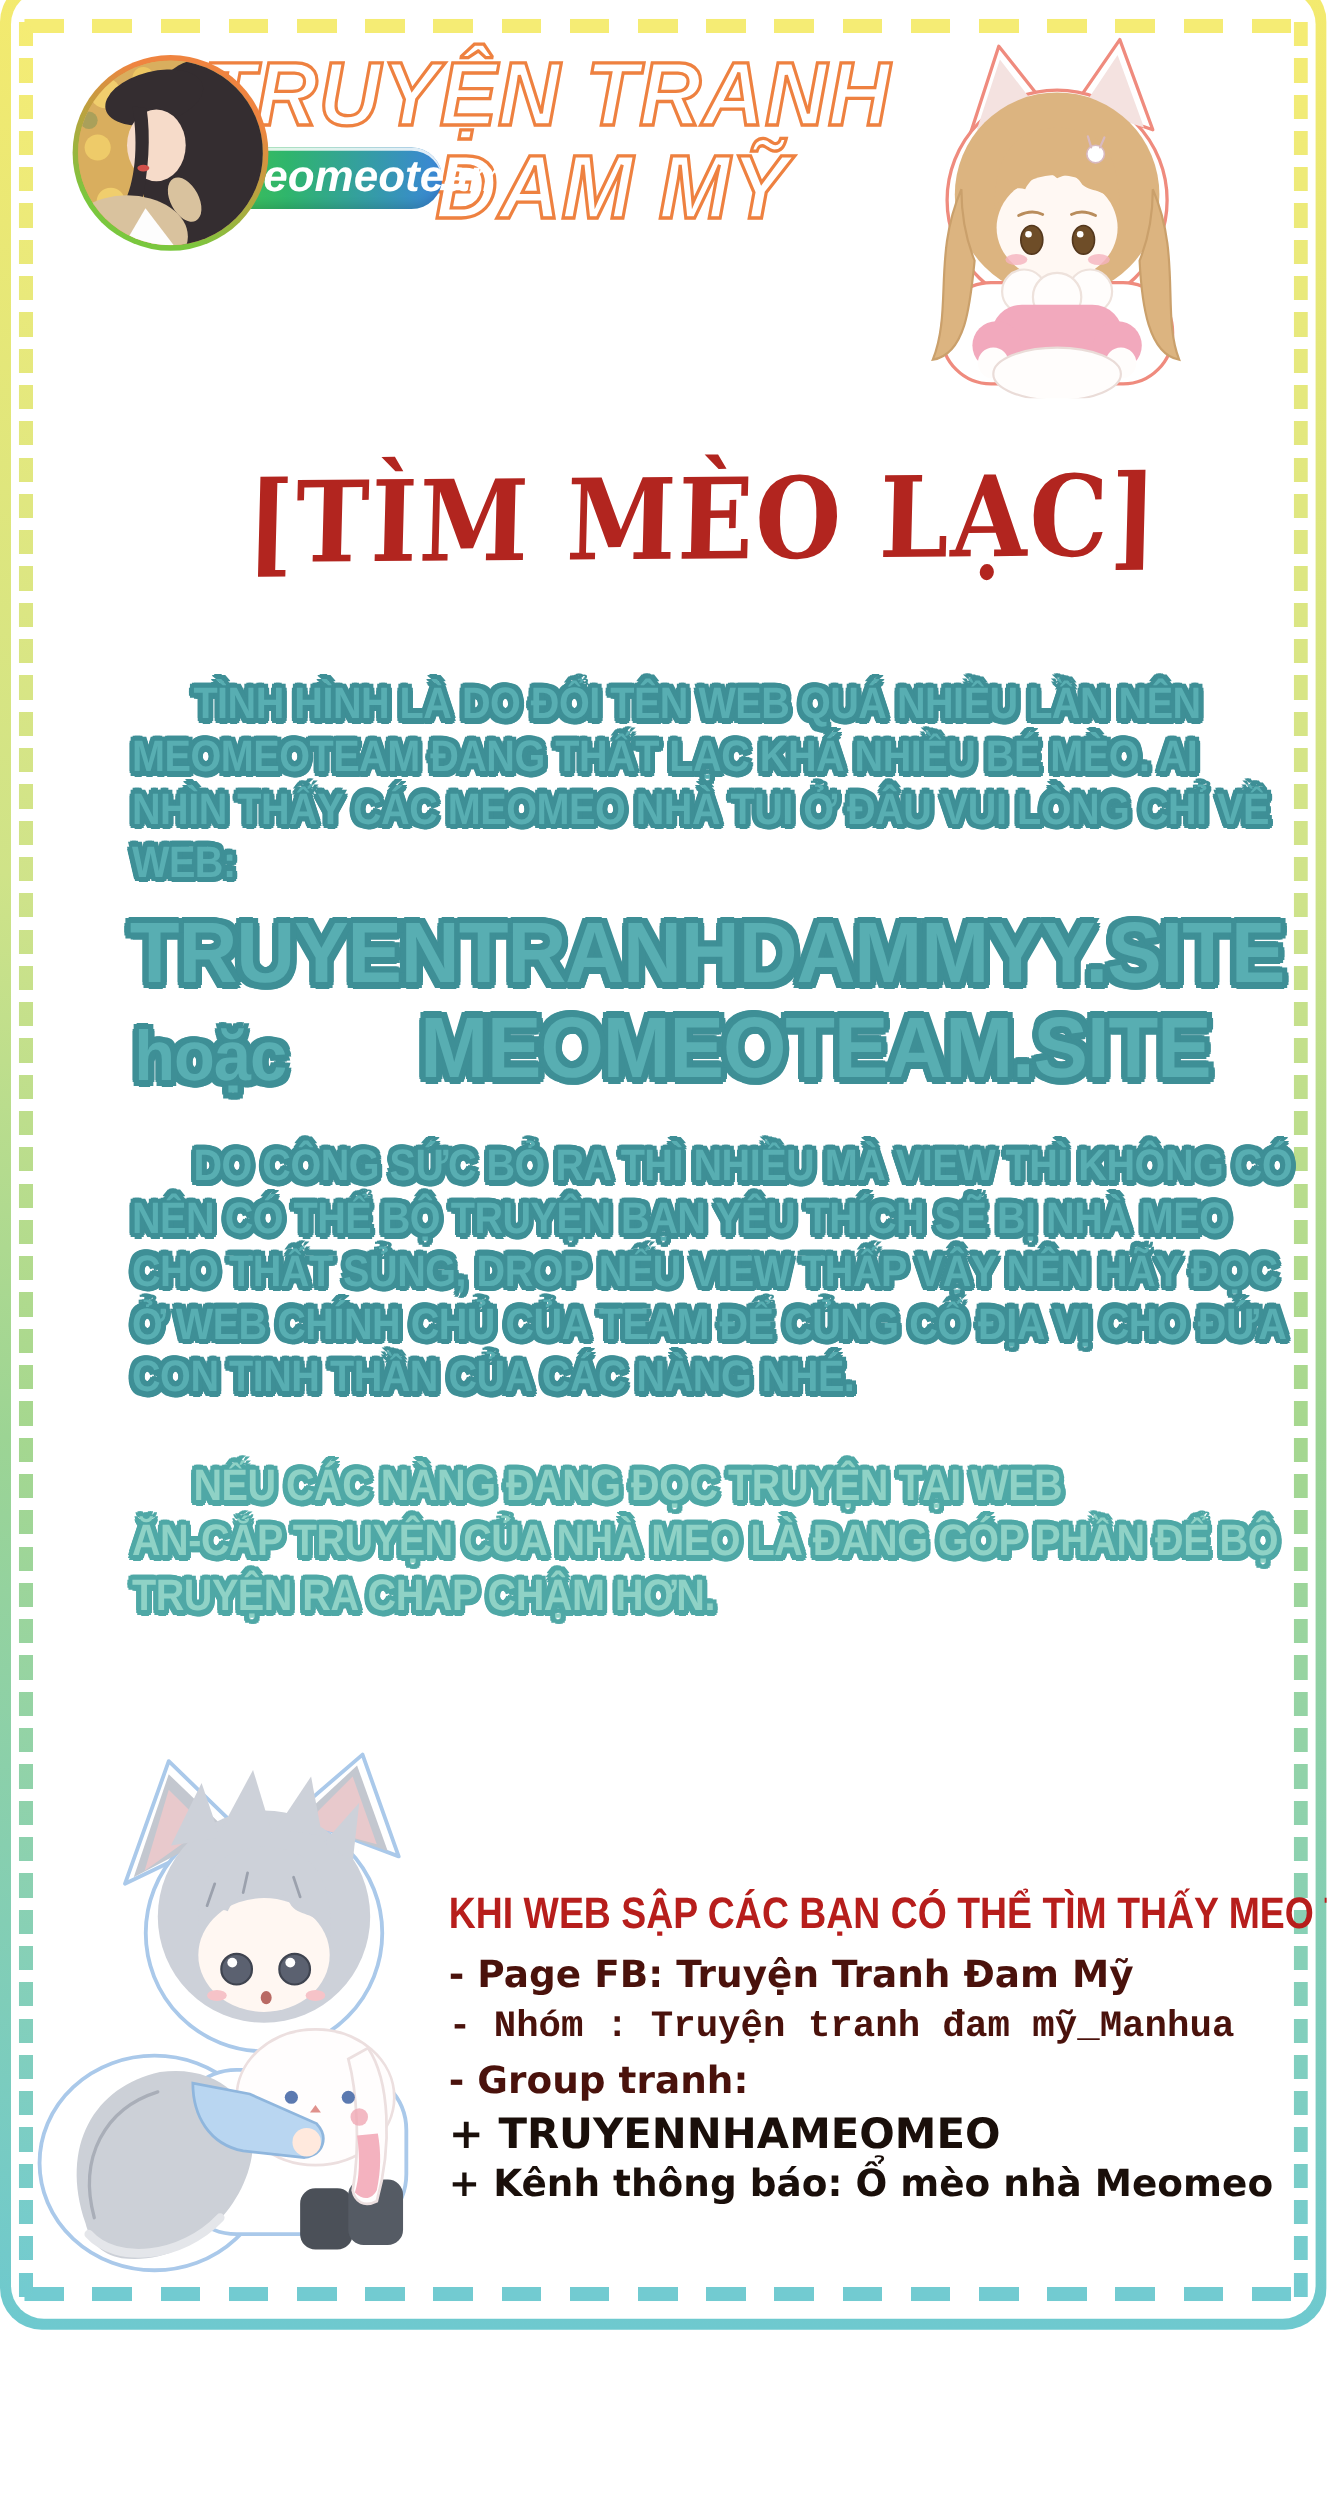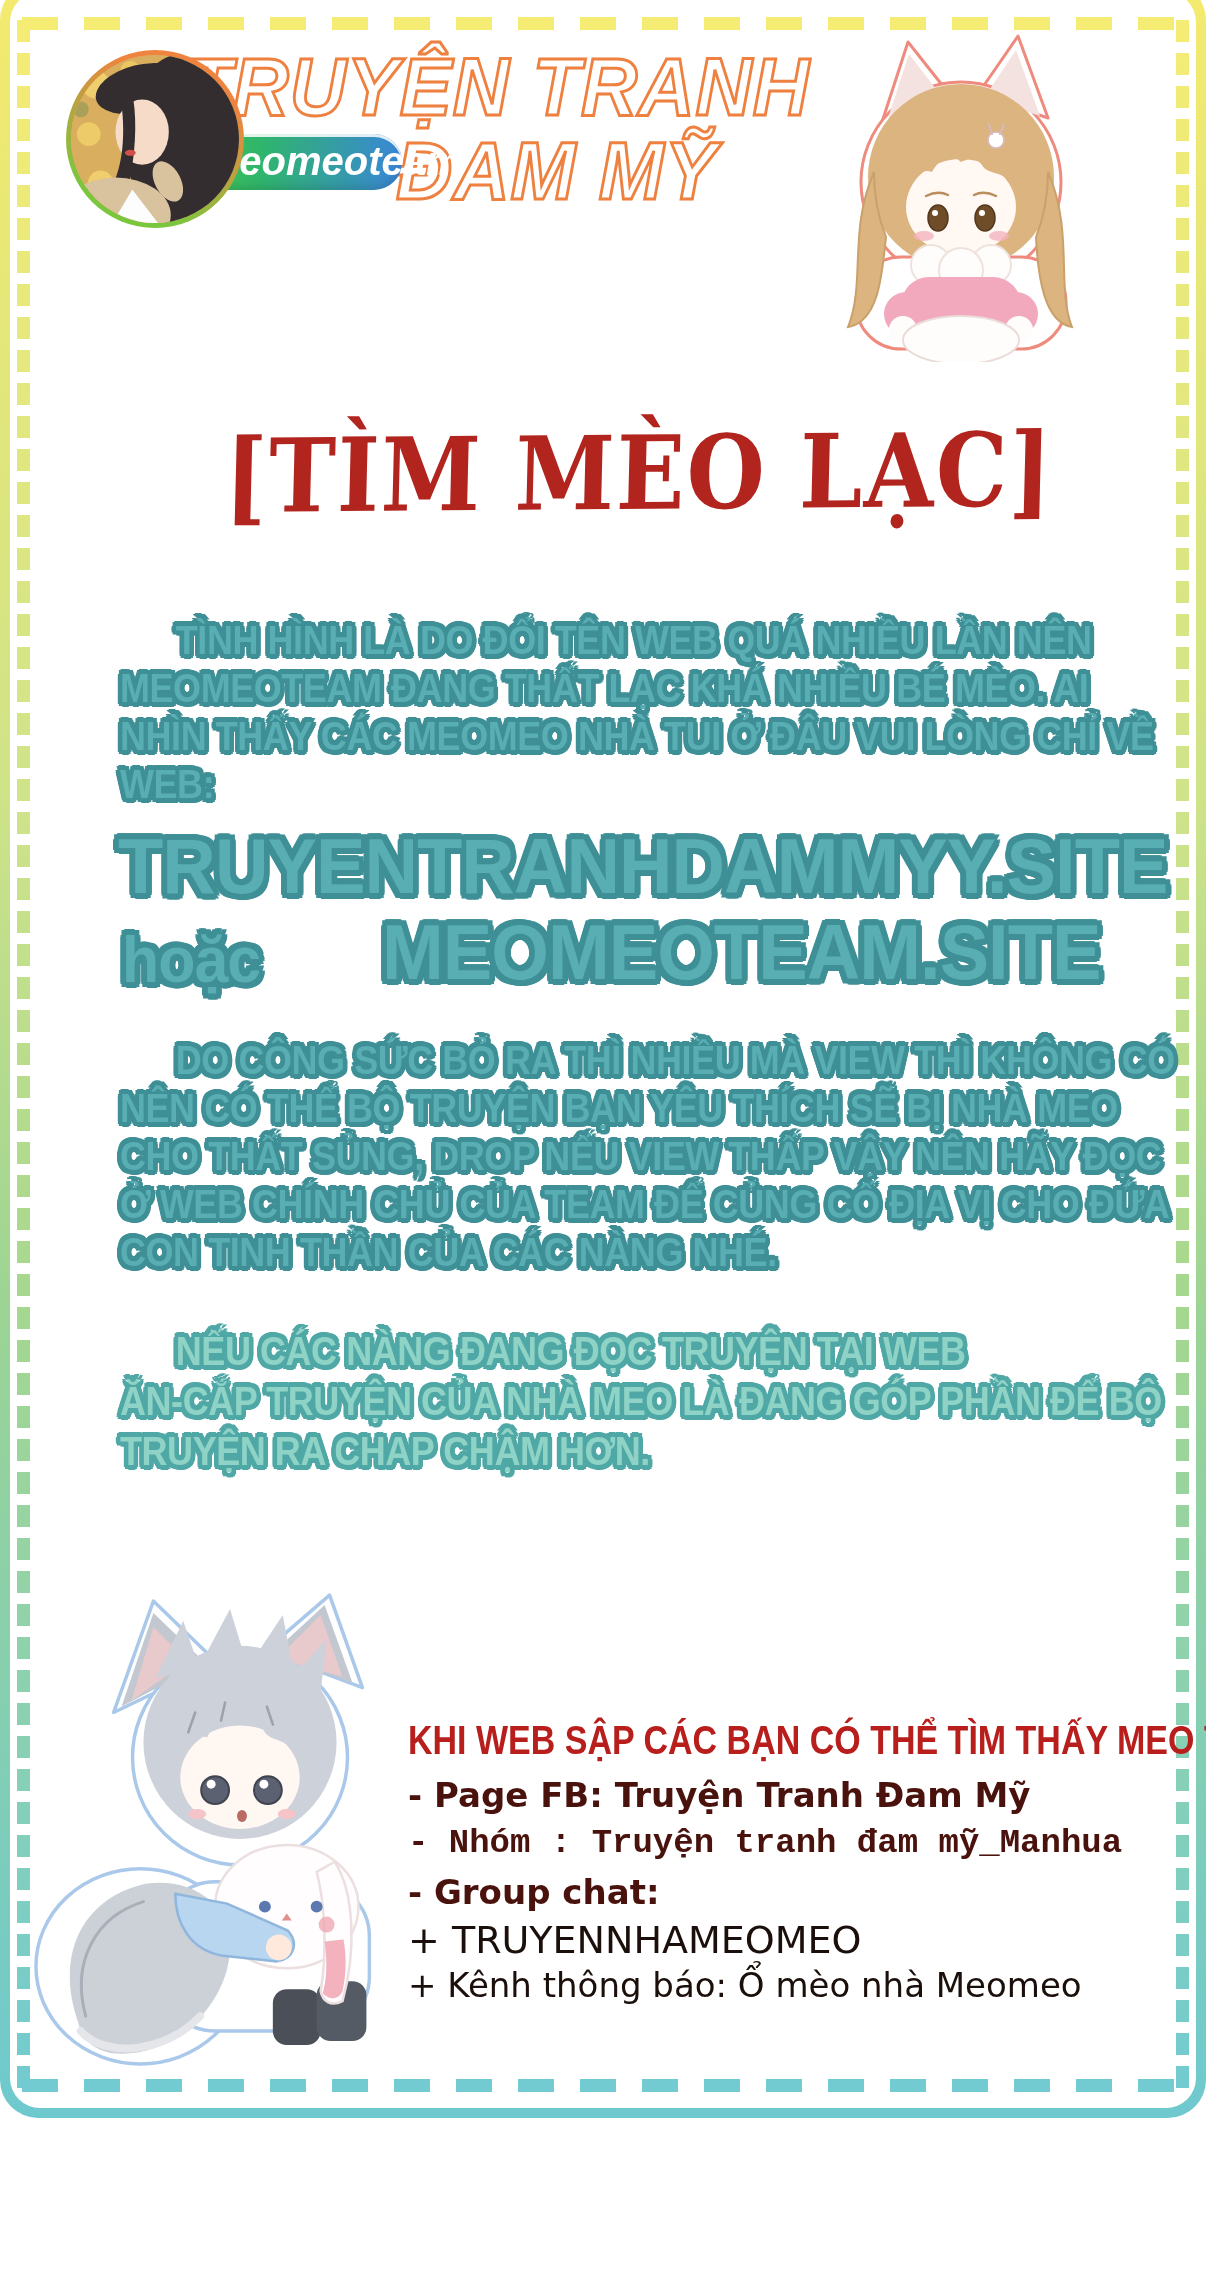--- a/index.html
+++ b/index.html
@@ -121,21 +121,21 @@
   .contact-heading{
     position:absolute;left:408px;top:1718px;font-size:40px;font-weight:800;
     color:#b71e1c;white-space:nowrap;transform:scaleX(.85);transform-origin:left top;
     letter-spacing:0;
   }
   .contact-item{
     position:absolute;left:408px;font-size:34px;font-weight:700;white-space:nowrap;
     font-family:"DejaVu Sans","Liberation Sans",sans-serif;
   }
   .c-maroon{color:#4a120c;}
-  .c-black{color:#1a0f0a;font-weight:400;}
+  .c-black{color:#1a0f0a;font-weight:700;}
   .ci0{top:1775px;}
   .ci1{top:1824px;font-family:Liberation Mono, monospace;}
   .ci2{top:1872px;}
   .ci3{top:1918px;font-size:38px;}
   .ci4{top:1965px;}
 </style>
 </head>
 <body>
 
 <div class="page">
@@ -291,18 +291,18 @@
         <circle cx="302" cy="363" r="8" fill="#f0a7b4" opacity=".8"></circle>
         <path d="M262,352 l5,7 l-10,0 Z" fill="#e0918c"></path>
         <path d="M150,332 C150,362 165,388 196,394 L252,400 C270,397 274,381 263,369 L202,342 Z" fill="#b9d6f1" stroke="#8fb6dd" stroke-width="2.5"></path>
         <circle cx="254" cy="386" r="13" fill="#ffe9dd"></circle>
       </svg>
     </div>
 
     <div class="contact-heading">KHI WEB SẬP CÁC BẠN CÓ THỂ TÌM THẤY MEO TẠI:</div>
     <div class="contact-item c-maroon ci0">- Page FB: Truyện Tranh Đam Mỹ</div>
     <div class="contact-item c-maroon ci1">- Nhóm : Truyện tranh đam mỹ_Manhua</div>
-    <div class="contact-item c-maroon ci2">- Group chat:</div>
+    <div class="contact-item c-maroon ci2">- Group tranh:</div>
     <div class="contact-item c-black ci3">+ TRUYENNHAMEOMEO</div>
     <div class="contact-item c-black ci4">+ Kênh thông báo: Ổ mèo nhà Meomeo</div>
 
   </div>
 </div>
 
 </body></html>

